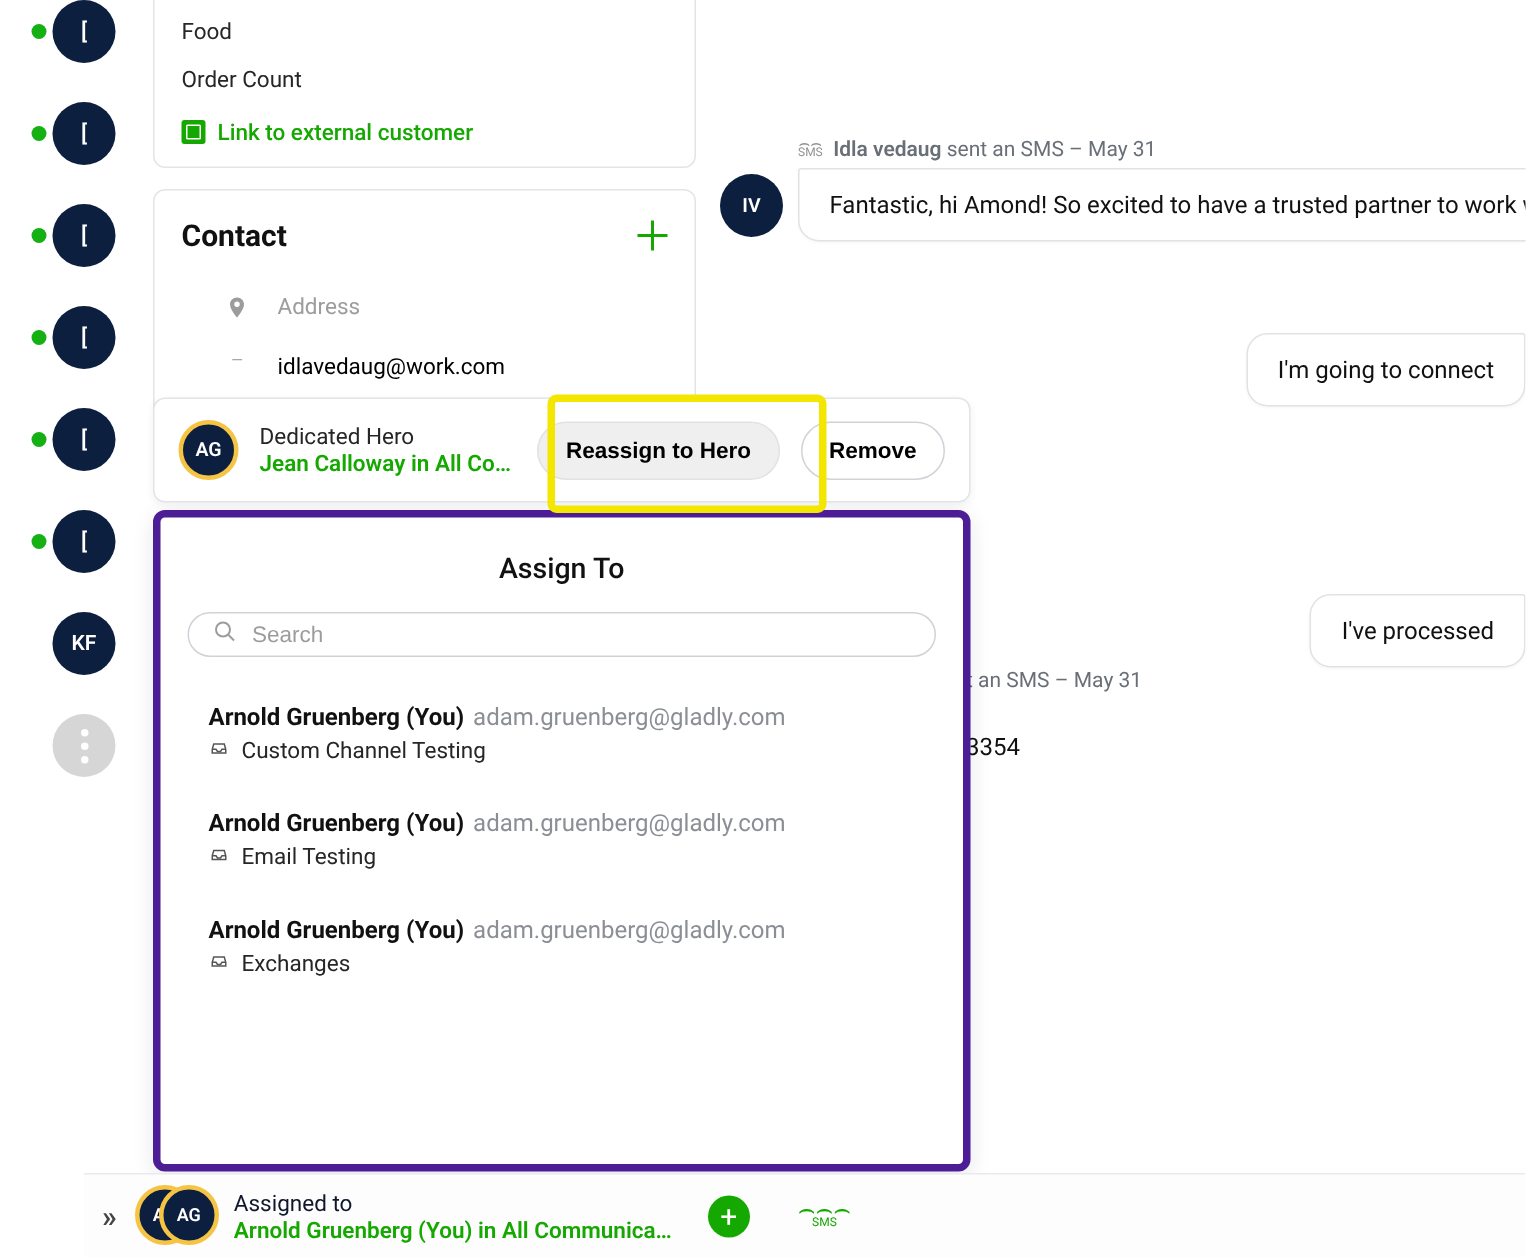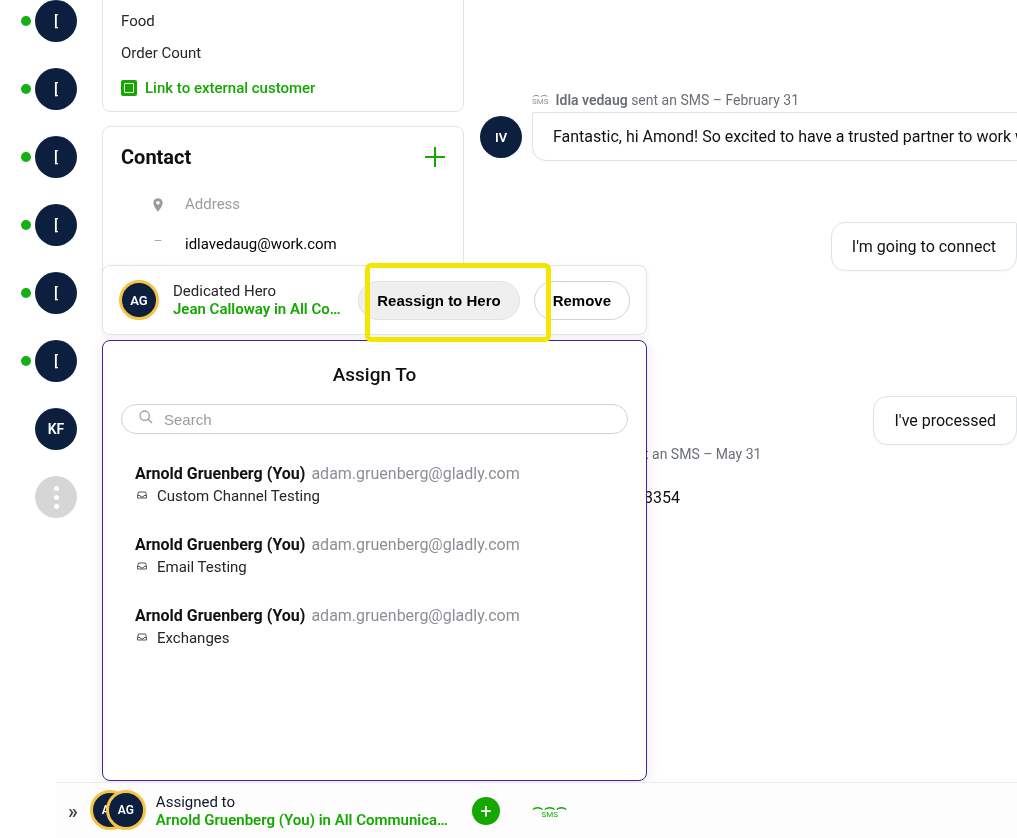--- a/index.html
+++ b/index.html
@@ -48,21 +48,21 @@
 
     .hero-card { position: absolute; left: 102px; top: 265px; width: 545px; background: #fff; border: 1px solid #e2e4e8; border-radius: 8px; padding: 14px 16px; display: flex; align-items: center; gap: 14px; box-shadow: 0 2px 6px rgba(20,30,50,0.06); z-index: 50; }
     .hero-avatar { width: 40px; height: 40px; border-radius: 50%; background: #0c1f3f; color: #fff; display: flex; align-items: center; justify-content: center; font-size: 13px; font-weight: 600; border: 3px solid #f6c445; }
     .hero-text { flex: 1; min-width: 0; }
     .hero-title { font-size: 15px; color: #262626; }
     .hero-sub { font-size: 15px; color: #14a800; font-weight: 600; white-space: nowrap; overflow: hidden; text-overflow: ellipsis; max-width: 200px; }
     .btn { border: 1px solid #cfd3d8; background: #fff; border-radius: 22px; padding: 10px 18px; font-size: 15px; font-weight: 600; cursor: pointer; }
     .btn.reassign { background: #efefef; border-color: #e2e2e2; }
     .highlight-box { position: absolute; left: 365px; top: 263px; width: 186px; height: 79px; border: 5px solid #f3e600; border-radius: 6px; pointer-events: none; z-index: 60; }
 
-    .assign-panel { position: absolute; left: 102px; top: 340px; width: 545px; height: 441px; background: #fff; border: 1px solid #4c1d95; border-radius: 8px; box-shadow: 0 4px 14px rgba(20,30,50,0.10); z-index: 40; padding: 22px 18px; }
+    .assign-panel { position: absolute; left: 102px; top: 340px; width: 545px; height: 441px; background: #fff; border: 5px solid #4c1d95; border-radius: 8px; box-shadow: 0 4px 14px rgba(20,30,50,0.10); z-index: 40; padding: 22px 18px; }
     .assign-title { text-align: center; font-size: 19px; color: #111; font-weight: 500; margin-bottom: 18px; }
     .search-box { border: 1px solid #cfd3d8; border-radius: 22px; padding: 4px 16px; display: flex; align-items: center; gap: 10px; margin-bottom: 22px; }
     .search-box input { border: none; outline: none; font-size: 15px; flex: 1; color: #333; }
     .search-box input::placeholder { color: #9c9c9c; }
     .search-icon svg { width: 16px; height: 16px; }
     .assign-option { padding: 8px 14px; margin-bottom: 14px; cursor: pointer; border-radius: 6px; }
     .ao-line1 { font-size: 16px; }
     .ao-name { font-weight: 700; color: #111; }
     .ao-email { color: #8b8f95; margin-left: 6px; }
     .ao-line2 { font-size: 15px; color: #262626; display: flex; align-items: center; gap: 8px; margin-top: 4px; }
@@ -150,21 +150,21 @@
       <span class="icon-slot dash-icon">—</span>
       <span>idlavedaug@work.com</span>
     </div>
   </div>
 </div>
 
 <div class="chat-area">
 
   <div class="msg-meta" style="left:52px; top:92px;">
     <span class="sms-icon"><span class="waves">⌢⌢</span><span>SMS</span></span>
-    <span><span class="sender">Idla vedaug</span><span> sent an SMS – February 31</span></span>
+    <span><span class="sender">Idla vedaug</span><span> sent an SMS – May 31</span></span>
   </div>
   <div class="avatar-iv" style="left:0px; top:116px;">IV</div>
   <div class="bubble-in" style="left:52px; top:112px; right:-80px;">Fantastic, hi Amond! So excited to have a trusted partner to work with</div>
 
   <div class="bubble-out" style="top:222px;">I'm going to connect</div>
 
   <div class="bubble-out" style="top:396px;">I've processed</div>
 
   <div class="msg-meta" style="left:164px; top:446px;">
       <span>t an SMS – May 31</span>

